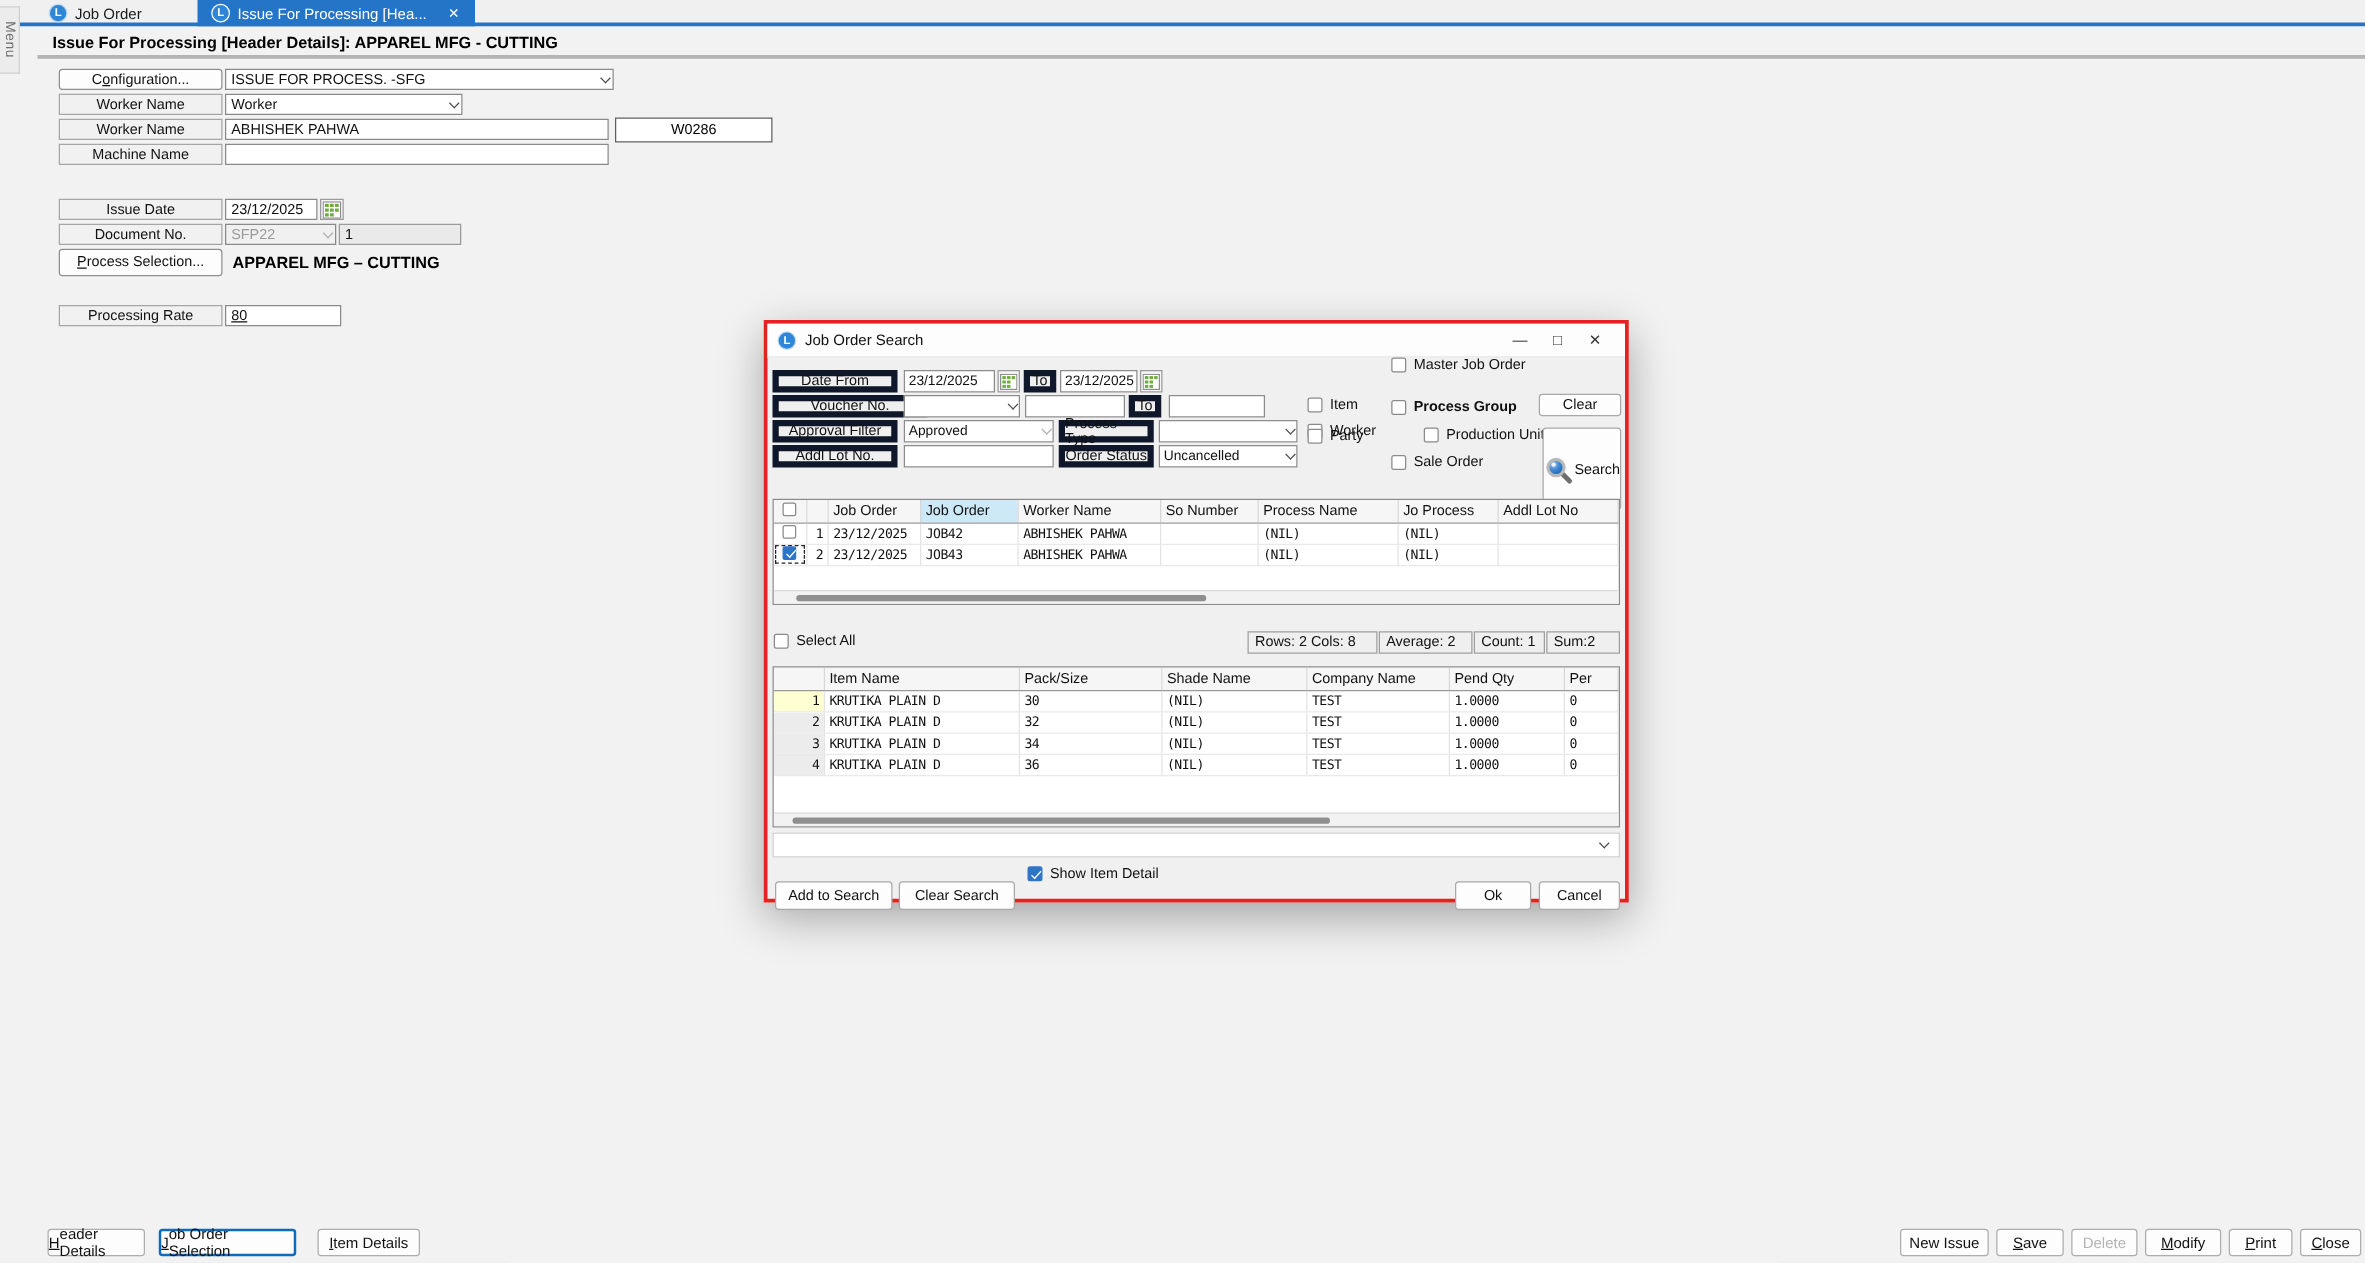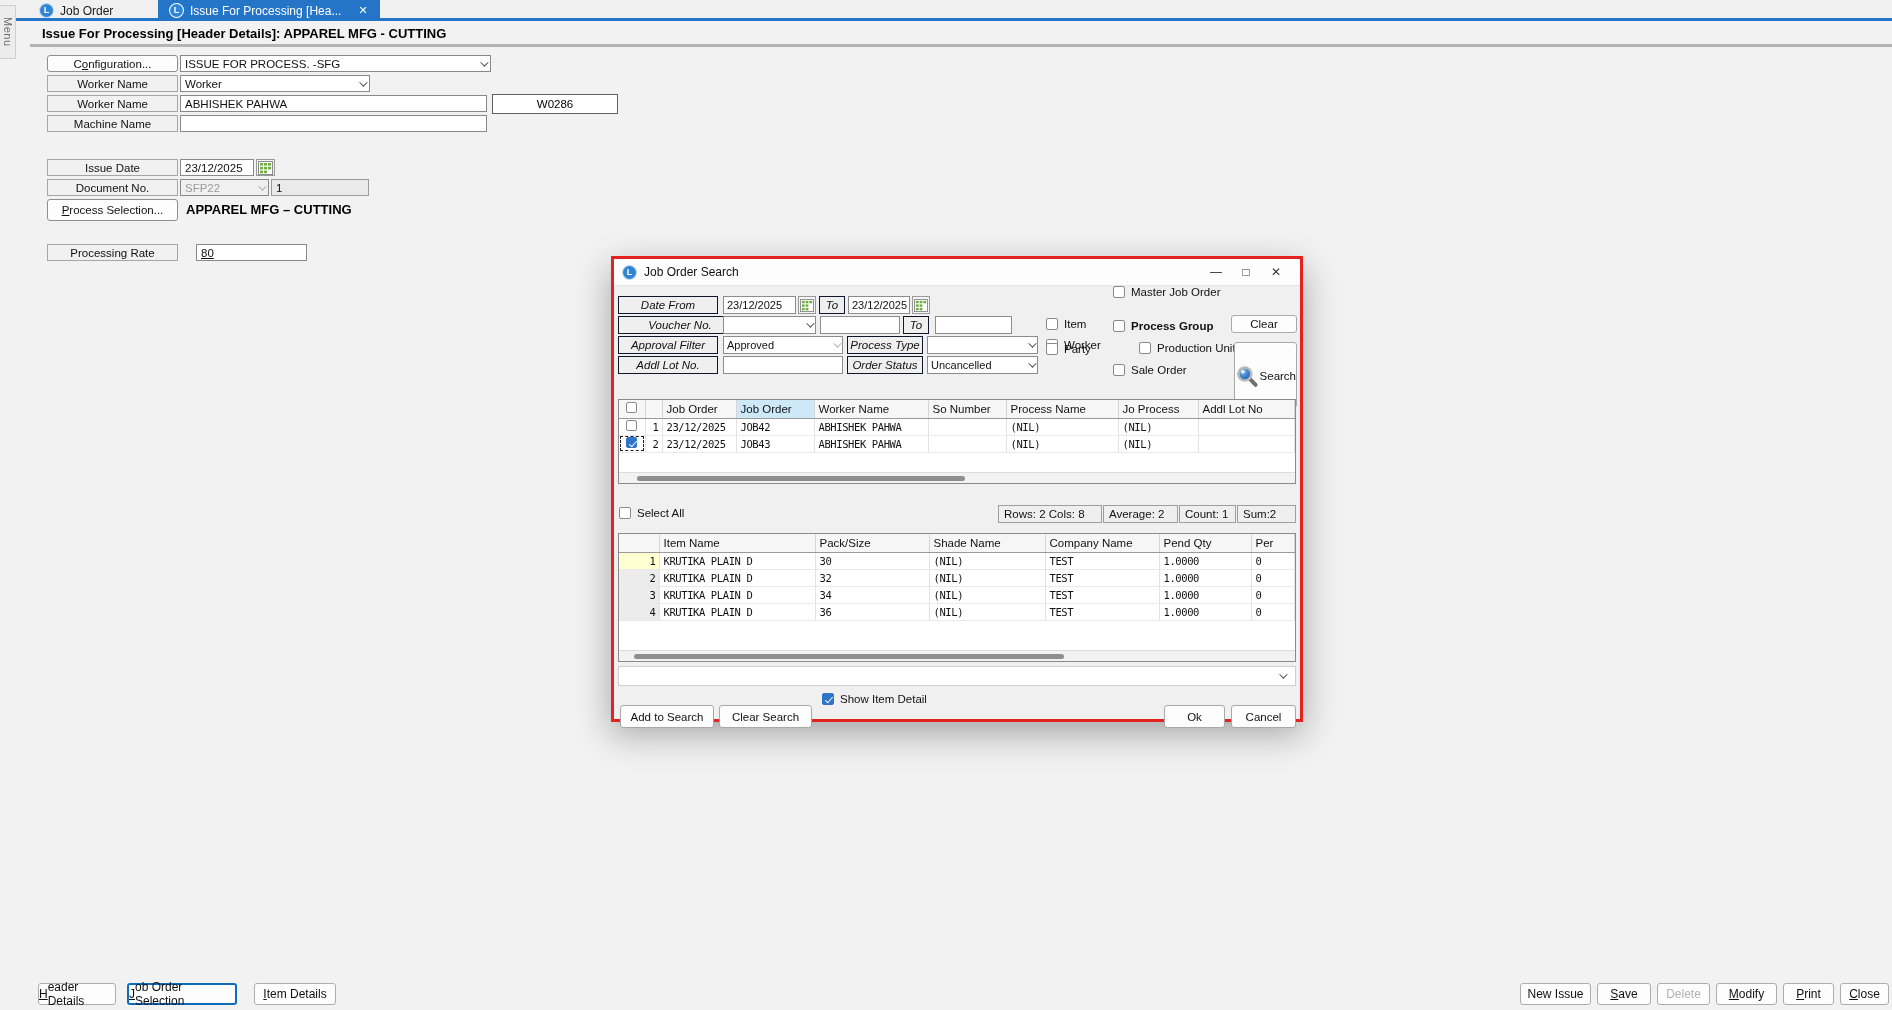--- a/index.html
+++ b/index.html
@@ -34,21 +34,21 @@
   .boldval { position:absolute; font-size:13px; font-weight:bold; color:#000; }
 
   
   .dialog { position:absolute; left:611px; top:256px; width:692px; height:466px; border:3px solid #e42320; background:#f0f0f0; box-shadow:0 12px 34px rgba(0,0,0,.32); }
   .dlg-inner { position:relative; width:100%; height:100%; }
   .dlg-titlebar { position:absolute; left:0; top:0; right:0; height:27px; background:#fdfdfd; border-bottom:1px solid #e6e6e6; display:flex; align-items:center; padding:0 9px; gap:8px; }
   .dlg-title { font-size:12px; color:#111; }
   .dlg-controls { margin-left:auto; display:flex; }
   .dlg-ctl { width:30px; text-align:center; font-size:12px; color:#333; cursor:pointer; }
 
-  .dlabel { position:absolute; height:18px; border:1px solid #0f172a; background:#efefef; display:flex; align-items:center; justify-content:center; font-size:11.5px; color:#111;font-style:italic; }
+  .dlabel { position:absolute; height:18px; border:5px solid #0f172a; background:#efefef; display:flex; align-items:center; justify-content:center; font-size:11.5px; color:#111; }
   .dinp { position:absolute; height:18px; background:#fff; border:1px solid #8c8c8c; display:flex; align-items:center; padding:0 3px; font-size:11px; color:#111; }
 
   .cb { display:inline-block; width:12px; height:12px; border:1px solid #8a8a8a; border-radius:2px; background:#fff; position:relative; flex:0 0 auto; }
   .cb.on { background:#2e74c9; border-color:#2e74c9; }
   .cb.on::after { content:""; position:absolute; left:3.5px; top:0.5px; width:3px; height:7px; border-right:1.6px solid #fff; border-bottom:1.6px solid #fff; transform:rotate(42deg); }
   .dcheck { position:absolute; display:flex; align-items:center; gap:6px; font-size:11.5px; color:#111; }
 
   .btn { background:#fdfdfd; border:1px solid #a9a9a9; border-radius:3px; font-size:11.5px; color:#111; display:flex; align-items:center; justify-content:center; cursor:pointer; font-family:"Liberation Sans",sans-serif;margin-top:16px; }
   .searchbtn { position:absolute; gap:1px; padding-top:2px; }
   .searchbtn span { font-size:11.5px; }
@@ -139,21 +139,21 @@
   <div class="inp dd disabledfield" style="left:180px; top:179px; width:89px;">
     <span>SFP22</span>
       <span class="chev light"></span>
   </div>
   <div class="inp grayfield" style="left:271px; top:179px; width:98px;">1</div>
 
   <div class="flabel fbtn" style="top:199px; height:22px;"><u>P</u>rocess Selection...</div>
   <div class="boldval" style="left:186px; top:202px;">APPAREL MFG – CUTTING</div>
 
   <div class="flabel" style="top:244px;">Processing Rate</div>
-  <div class="inp" style="left:196px; top:244px; width:111px;text-decoration:underline;">80</div>
+  <div class="inp" style="left:180px; top:244px; width:93px;text-decoration:underline;">80</div>
 
   <div class="dialog">
     <div class="dlg-inner">
       <div class="dlg-titlebar">
         <span class="applogo">L</span>
         <span class="dlg-title">Job Order Search</span>
         <span class="dlg-controls">
           <span class="dlg-ctl">—</span>
           <span class="dlg-ctl">□</span>
           <span class="dlg-ctl">✕</span>

